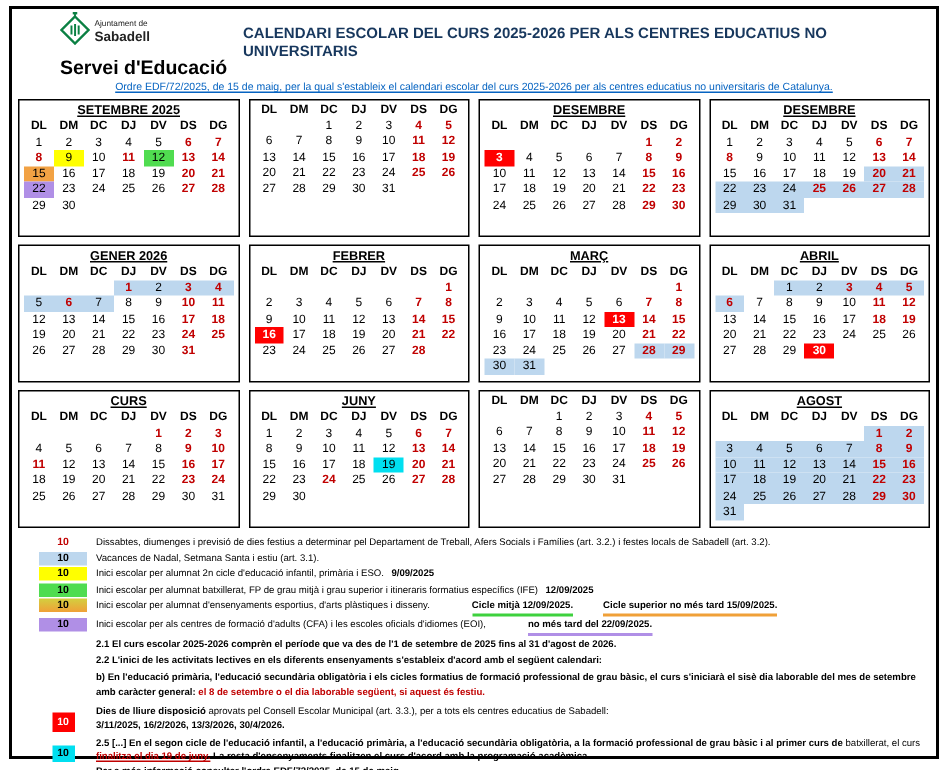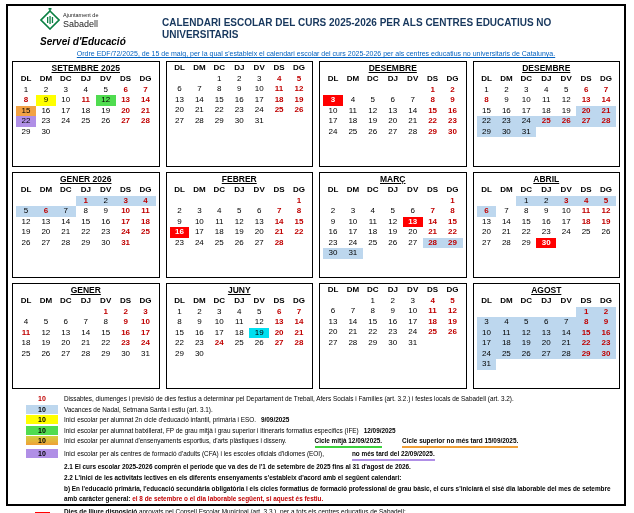--- a/index.html
+++ b/index.html
@@ -5,28 +5,28 @@
   html,body{margin:0;padding:0;background:#fff;width:634px;height:513px;overflow:hidden;
     font-family:"Liberation Sans", sans-serif;}
   .doc{position:absolute;left:6px;top:4px;width:620px;height:502px;border:2px solid #000;
     box-sizing:border-box;padding:2px 4px;background:#fff;}
   
   .hdr{display:flex;align-items:flex-start;}
   .org{width:150px;flex:none;padding-left:28px;box-sizing:border-box;}
   .org-top{display:flex;align-items:center;gap:3px;}
   .org-names{line-height:1;}
   .org-small{font-size:5.5px;color:#222;display:block;}
-  .org-big{font-size:9px;font-weight:normal;color:#222;display:block;margin-top:1px;}
-  .org-dept{font-size:10px;font-weight:bold;margin-top:2px;font-style:italic;}
+  .org-big{font-size:9px;font-weight:bold;color:#222;display:block;margin-top:1px;}
+  .org-dept{font-size:13px;font-weight:bold;margin-top:2px;}
   .title{flex:1;text-align:left;font-size:10px;font-weight:bold;color:#17375D;margin-top:9px;
     line-height:1.15;padding-right:4px;}
   .linkline{text-align:center;font-size:7px;color:#0563C1;text-decoration:underline;margin-top:3px;}
   
   #months-grid{display:grid;grid-template-columns:repeat(4,1fr);gap:5px 6px;margin-top:4px;}
-  .month{border:1.5px solid #000;height:106px;padding:1px 3px;box-sizing:border-box;background:#fff;}
+  .month{border:1.5px solid #000;height:92px;padding:1px 3px;box-sizing:border-box;background:#fff;}
   .mtitle{text-align:center;font-weight:bold;font-size:8.5px;text-decoration:underline;line-height:11px;}
   .wrow{display:grid;grid-template-columns:repeat(7,1fr);}
   .wd{font-weight:bold;font-size:8px;text-align:center;line-height:10.5px;}
   .day{font-size:8px;text-align:center;line-height:10.5px;color:#000;}
   .red{color:#C00000;font-weight:bold;}
   .rb{background:#FF0000;color:#fff;font-weight:bold;}
   .bg-yellow{background:#FFFF00;}
   .bg-green{background:#50DC50;}
   .bg-orange{background:#F2A244;}
   .bg-purple{background:#B08FE6;}
@@ -525,21 +525,21 @@
           <span class="day">26</span>
         </div>
         <div class="wrow">
           <span class="day">27</span>
           <span class="day">28</span>
           <span class="day">29</span>
           <span class="day rb">30</span>
         </div>
       </div>
       <div class="month">
-        <div class="mtitle">GENER</div>
+        <div class="mtitle">CURS</div>
         <div class="wrow">
           <span class="wd">DL</span>
           <span class="wd">DM</span>
           <span class="wd">DC</span>
           <span class="wd">DJ</span>
           <span class="wd">DV</span>
           <span class="wd">DS</span>
           <span class="wd">DG</span>
         </div>
         <div class="wrow">

